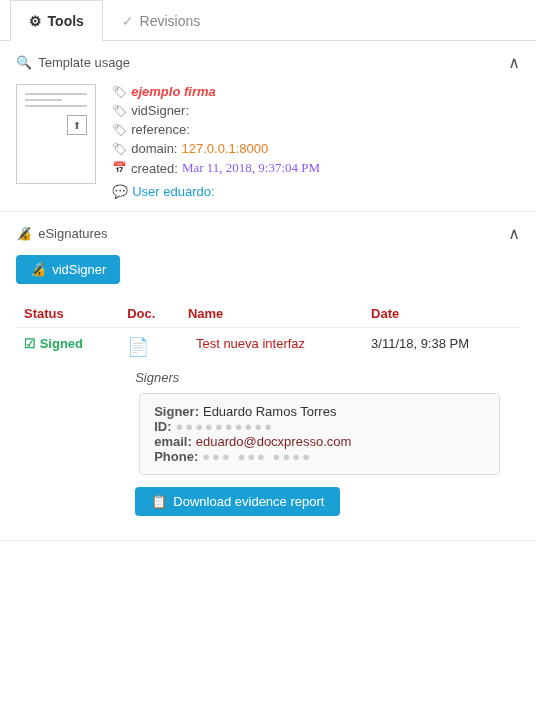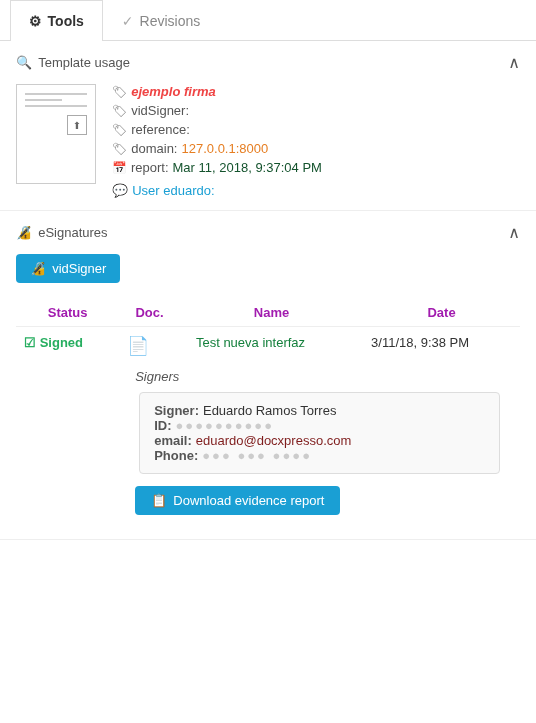--- a/index.html
+++ b/index.html
@@ -114,21 +114,21 @@
       font-size: 13px;
     }
     .info-label {
       color: #555;
     }
     .info-value {
       color: #333;
     }
     .info-value.blue { color: #ef4444; font-weight: bold; font-style: italic; }
     .info-value.orange { color: #e67e22; }
-    .info-value.green { color: #14532d; }
+    .info-value.green { color: #8b5cf6; font-family: Liberation Serif, serif; }
     .tag-icon { color: #777; font-size: 12px; }
     .cal-icon { color: #777; font-size: 12px; }
     .comments-link {
       color: #1a9fd4;
       cursor: pointer;
       display: flex;
       align-items: center;
       gap: 4px;
       margin-top: 4px;
     }
@@ -147,43 +147,43 @@
       gap: 6px;
       margin-bottom: 16px;
     }
 
     
     .sig-table {
       width: 100%;
       border-collapse: collapse;
     }
     .sig-table th {
-      text-align: center;
+      text-align: left;
       padding: 6px 8px;
       font-size: 13px;
       font-weight: bold;
-      color: #a21caf;
+      color: #b91c1c;
       border-bottom: 1px solid #eee;
     }
     .sig-table td {
       padding: 8px;
       vertical-align: top;
     }
     .status-signed {
       color: #27ae60;
       font-weight: bold;
       display: flex;
       align-items: center;
       gap: 4px;
     }
     .doc-icon {
       color: #1a9fd4;
       font-size: 18px;
     }
-    .doc-name { color: #15803d; margin-left: 8px; }
+    .doc-name { color: #b91c1c; margin-left: 8px; }
     .date-cell { color: #333; white-space: nowrap; }
 
     
     .signers-section {
       margin-top: 4px;
     }
     .signers-label {
       font-size: 13px;
       color: #555;
       margin-bottom: 8px;
@@ -276,21 +276,21 @@
         <span class="tag-icon">🏷</span>
         <span class="info-label">reference:</span>
       </div>
       <div class="info-row">
         <span class="tag-icon">🏷</span>
         <span class="info-label">domain:</span>
         <span class="info-value orange">127.0.0.1:8000</span>
       </div>
       <div class="info-row">
         <span class="cal-icon">📅</span>
-        <span class="info-label">report:</span>
+        <span class="info-label">created:</span>
         <span class="info-value green">Mar 11, 2018, 9:37:04 PM</span>
       </div>
       <div class="comments-link">
         <span>💬</span>
         <span>User eduardo:</span>
       </div>
     </div>
   </div>
 </div>
 

